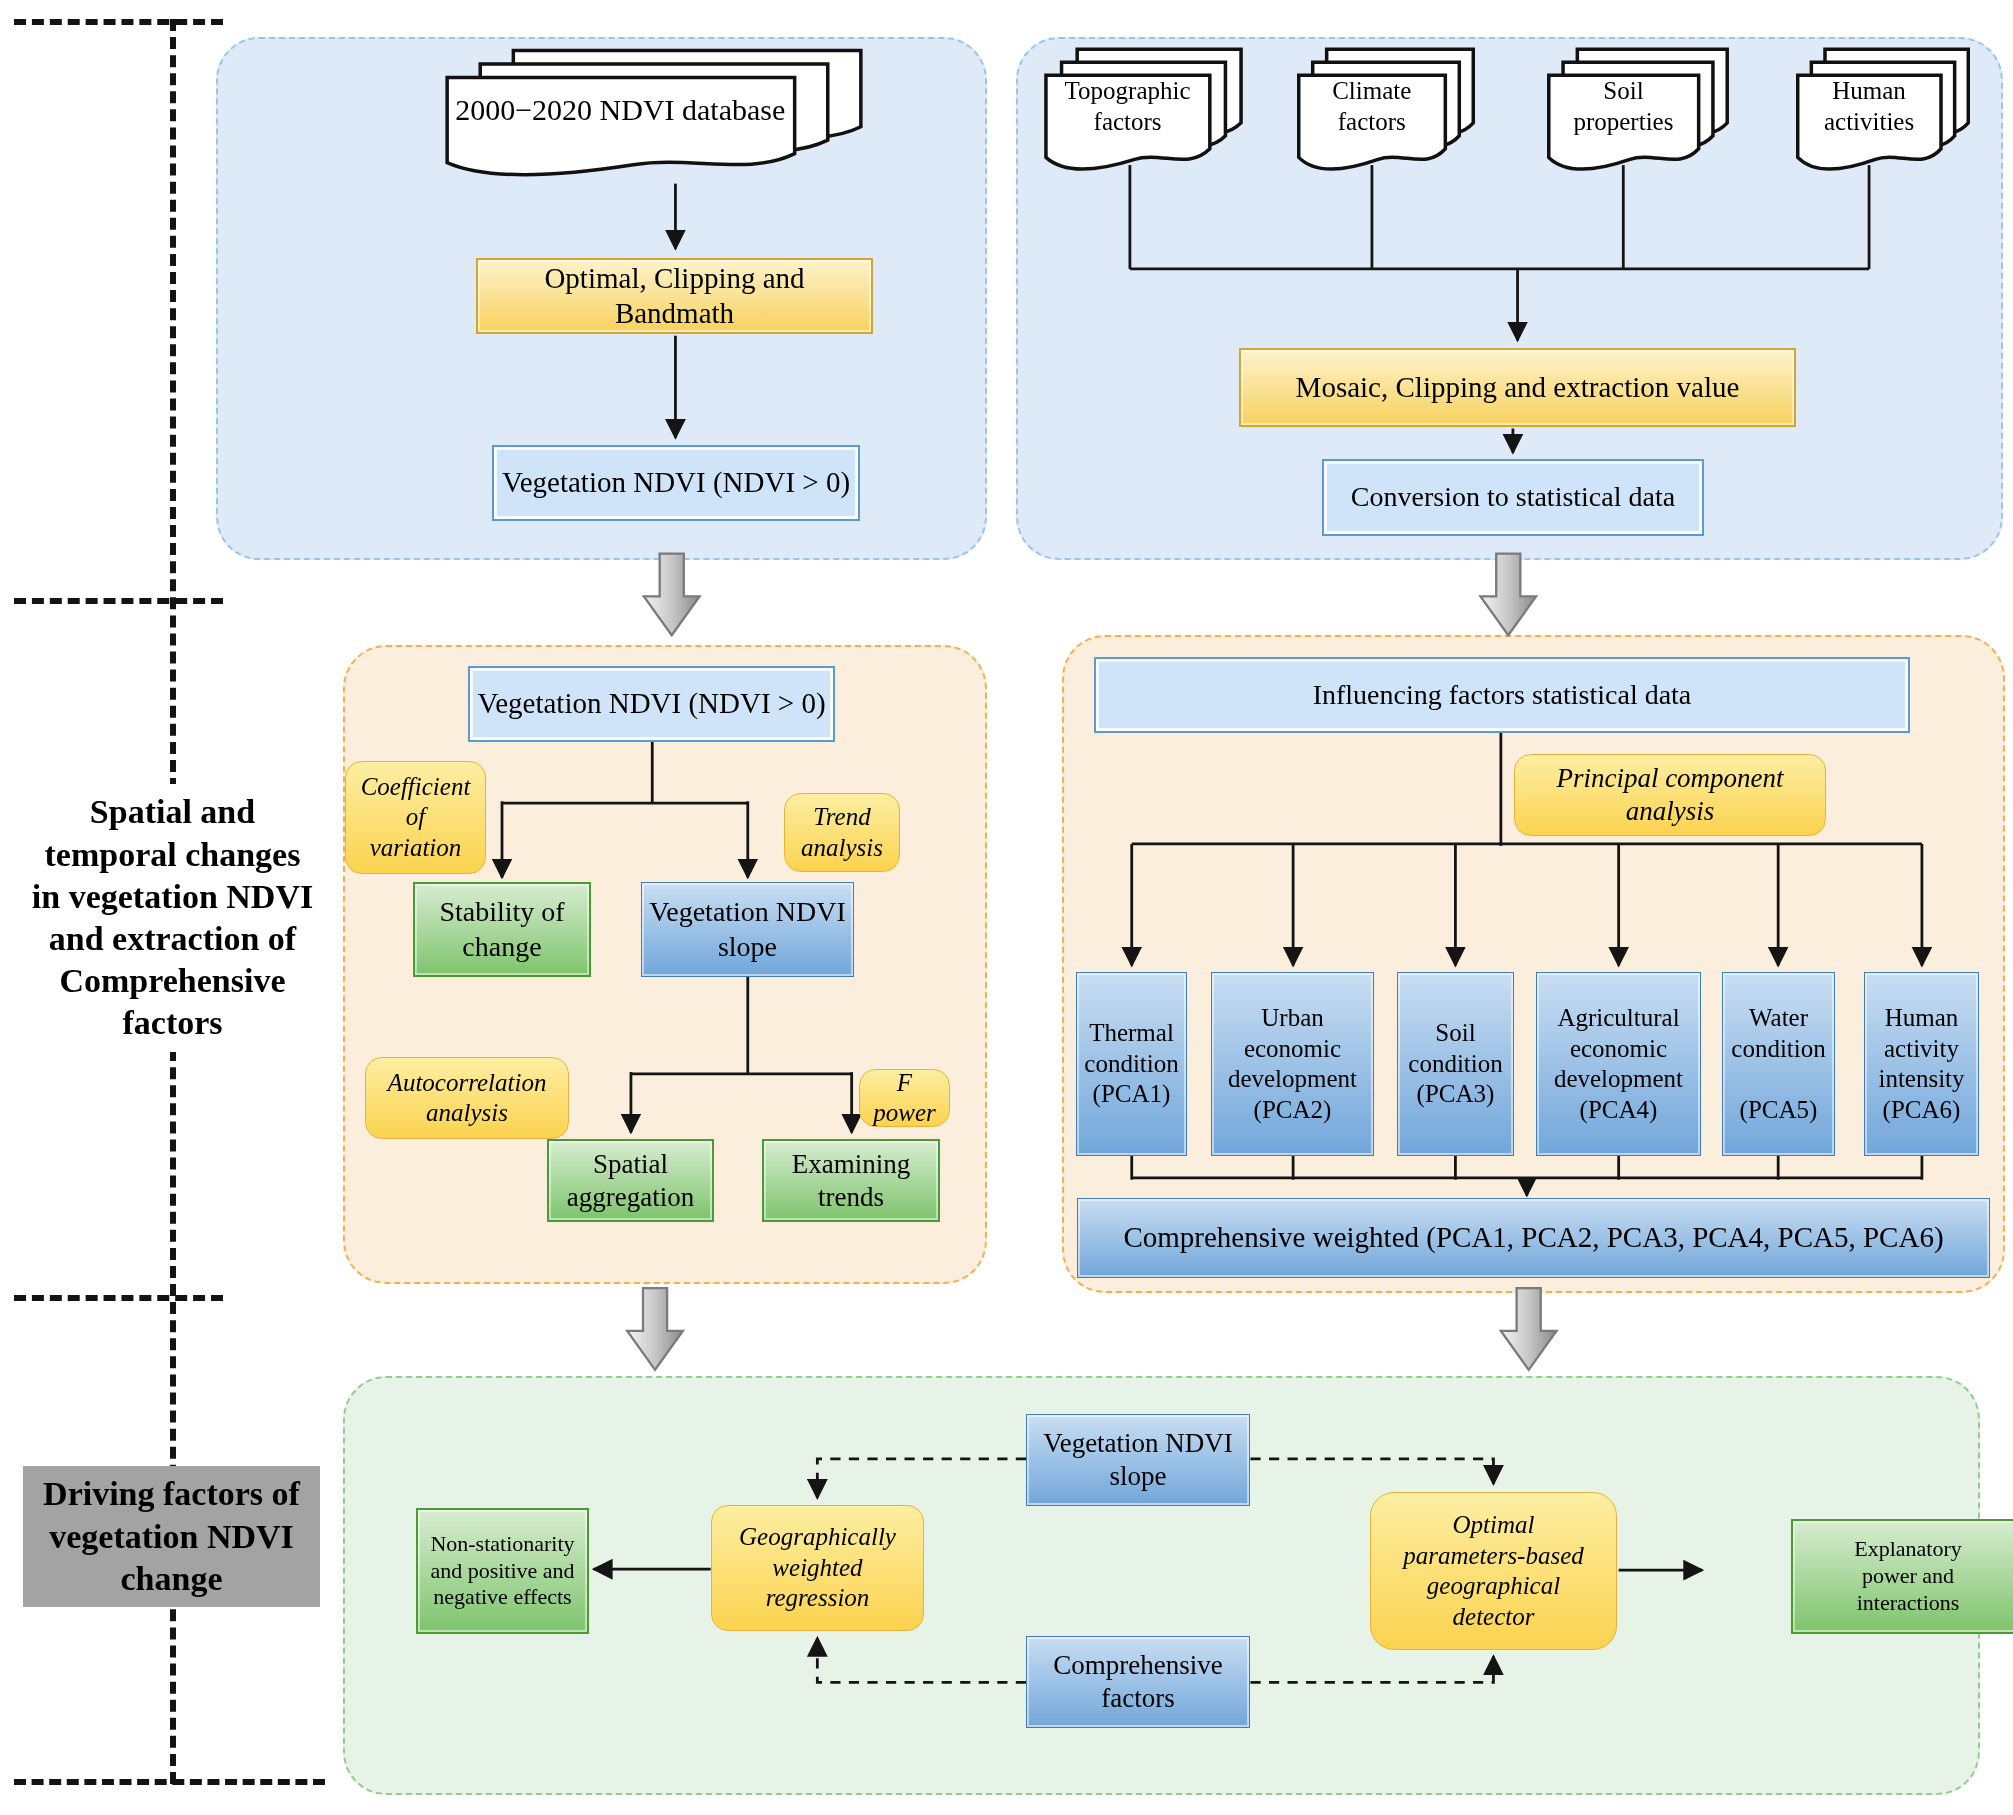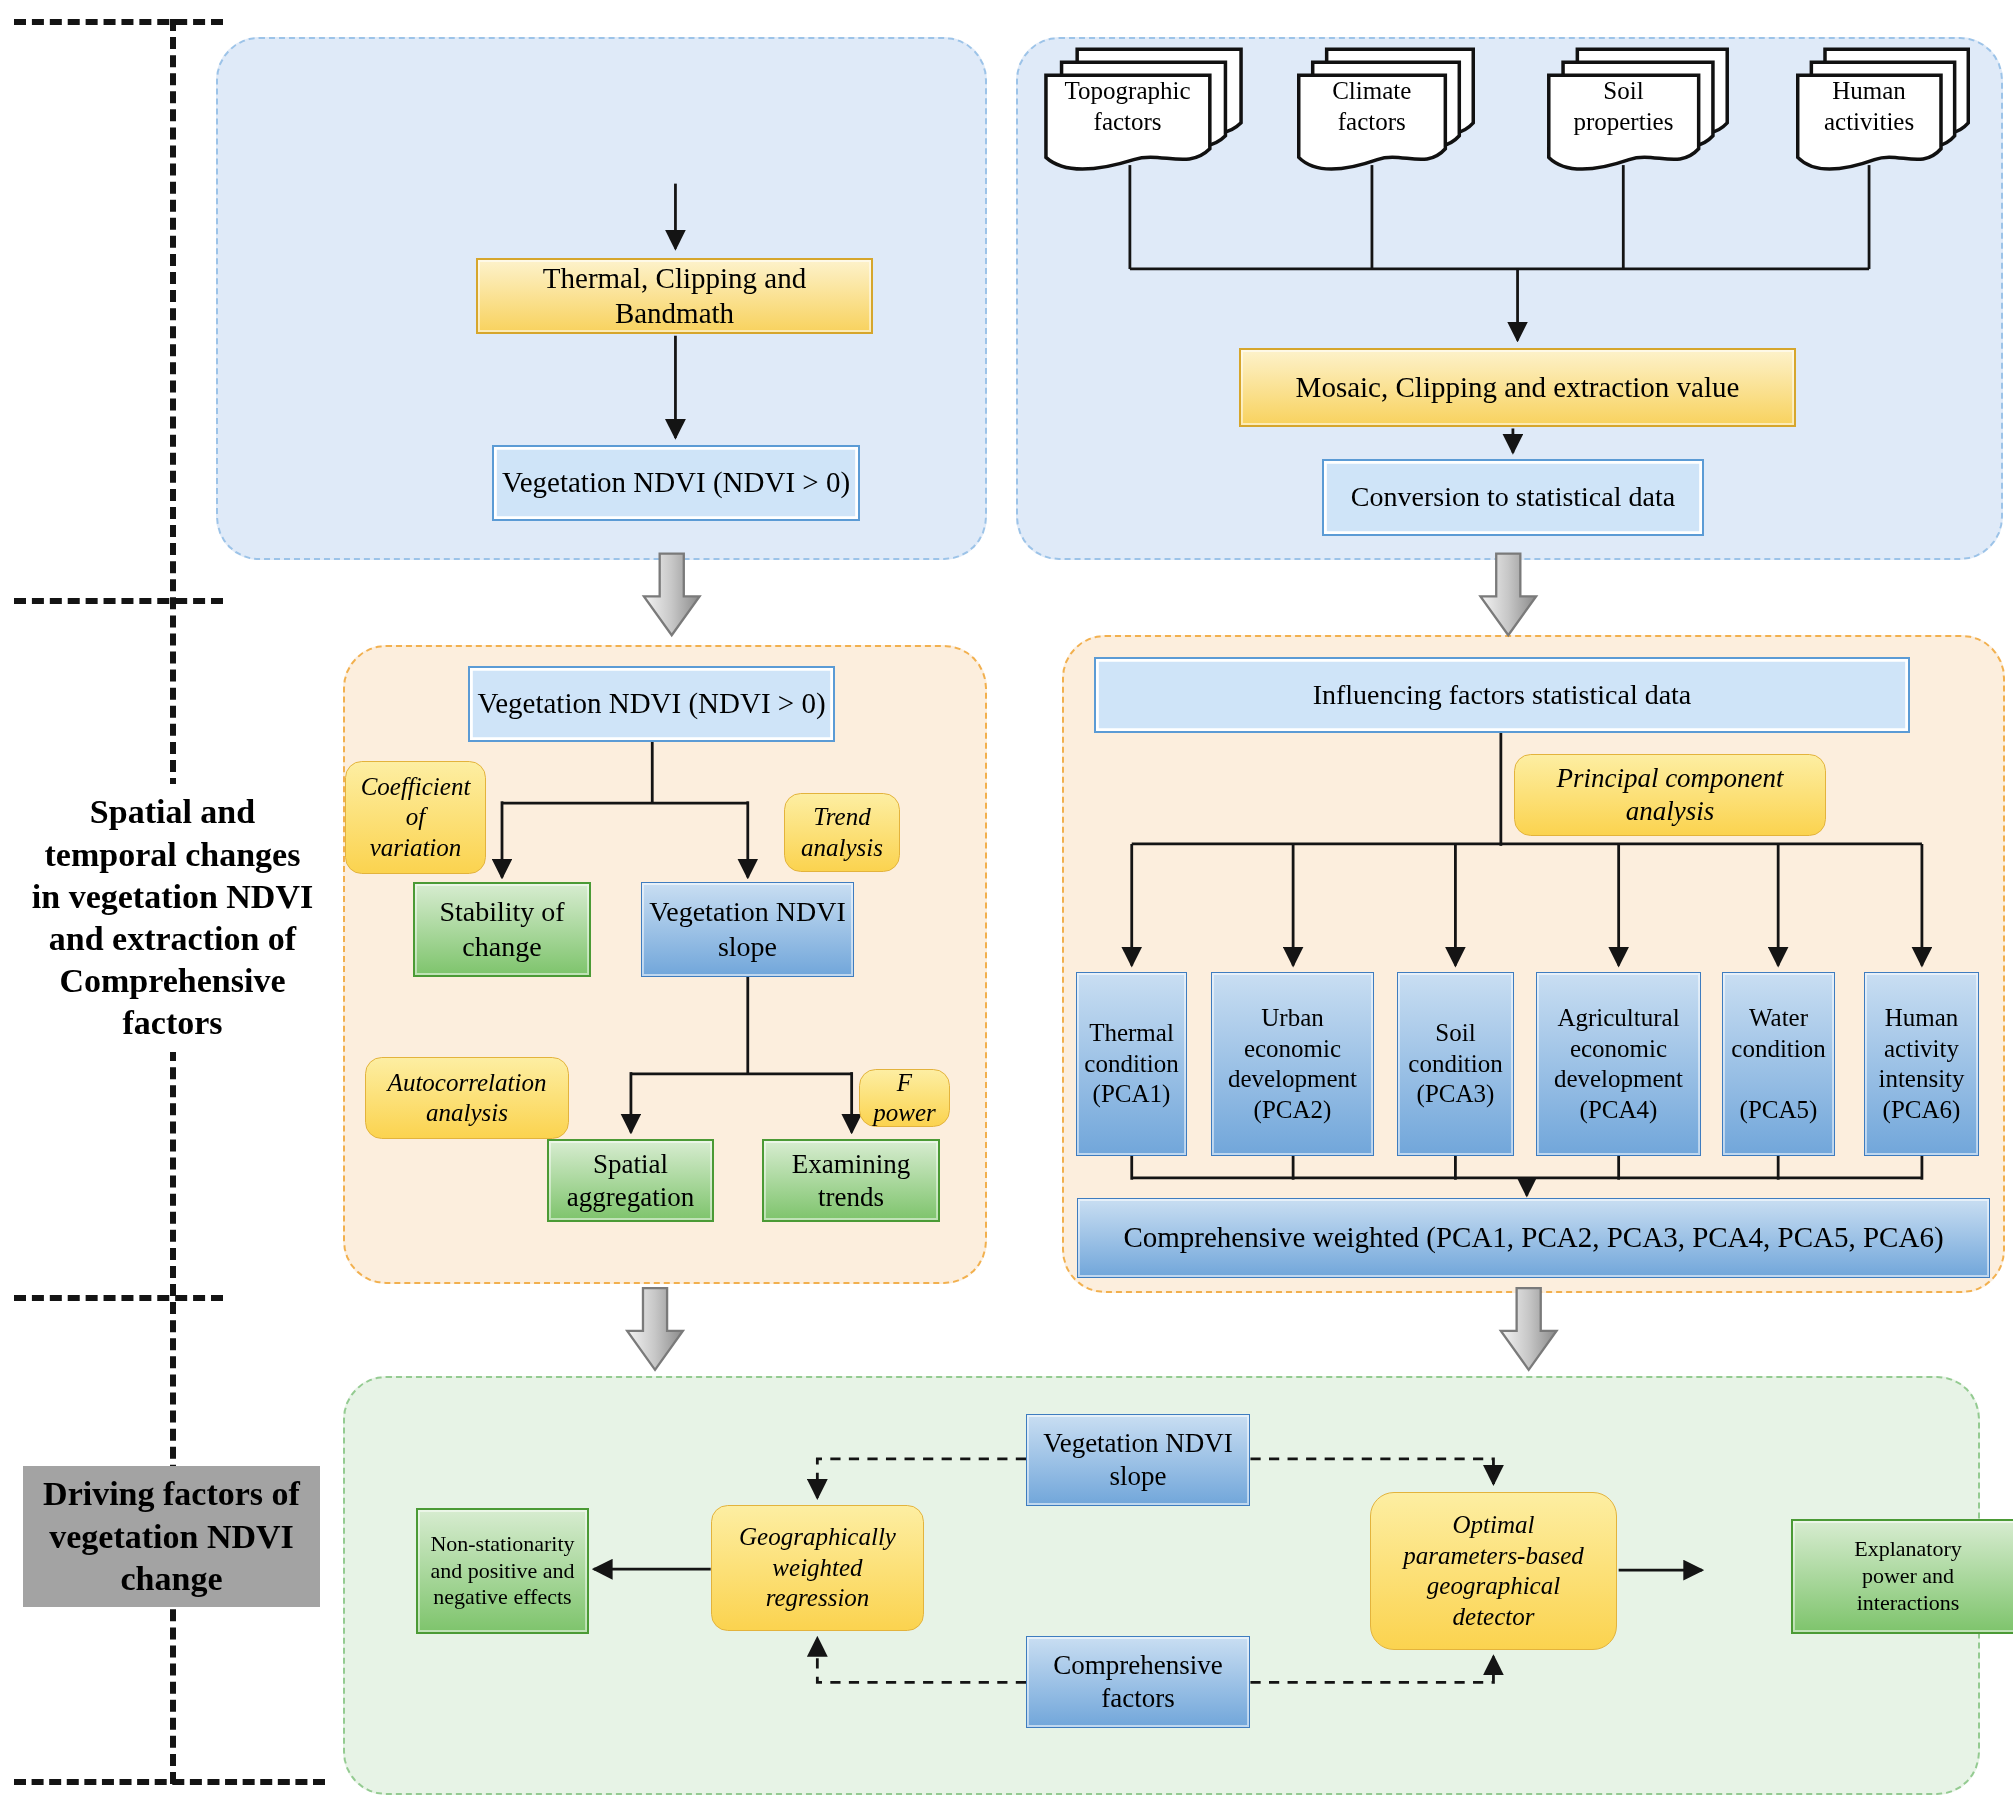--- a/index.html
+++ b/index.html
@@ -170,20 +170,30 @@
   <div class="sec-label sec2">Spatial and
 temporal changes
 in vegetation NDVI
 and extraction of
 Comprehensive
 factors</div>
   <div class="sec-label sec3">Driving factors of
 vegetation NDVI
 change</div>
 
+  <div class="doc" style="left:443px;top:46px;width:422px;height:139px;font-size:30px">
+    <svg viewBox="0 0 102 62" preserveAspectRatio="none">
+      <g fill="#ffffff" stroke="#111111" stroke-width="3.5" vector-effect="non-scaling-stroke">
+        <path vector-effect="non-scaling-stroke" transform="translate(16,-12)" d="M1,14 L85,14 L85,48 C74,58 60,49 46,53 C32,57 12,61 1,52 Z"></path>
+        <path vector-effect="non-scaling-stroke" transform="translate(8,-6)" d="M1,14 L85,14 L85,48 C74,58 60,49 46,53 C32,57 12,61 1,52 Z"></path>
+        <path vector-effect="non-scaling-stroke" d="M1,14 L85,14 L85,48 C74,58 60,49 46,53 C32,57 12,61 1,52 Z"></path>
+      </g>
+    </svg>
+    <div class="doctext">2000−2020 NDVI database</div>
+  </div>
 
   <div class="doc" style="left:1044px;top:45px;width:199px;height:134px;font-size:25px">
     <svg viewBox="0 0 102 62" preserveAspectRatio="none">
       <g fill="#ffffff" stroke="#111111" stroke-width="3.5">
         <path vector-effect="non-scaling-stroke" transform="translate(16,-12)" d="M1,14 L85,14 L85,48 C74,58 60,49 46,53 C32,57 12,61 1,52 Z"></path>
         <path vector-effect="non-scaling-stroke" transform="translate(8,-6)" d="M1,14 L85,14 L85,48 C74,58 60,49 46,53 C32,57 12,61 1,52 Z"></path>
         <path vector-effect="non-scaling-stroke" d="M1,14 L85,14 L85,48 C74,58 60,49 46,53 C32,57 12,61 1,52 Z"></path>
       </g>
     </svg>
     <div class="doctext">Topographic
@@ -219,21 +229,21 @@
       <g fill="#ffffff" stroke="#111111" stroke-width="3.5">
         <path vector-effect="non-scaling-stroke" transform="translate(16,-12)" d="M1,14 L85,14 L85,48 C74,58 60,49 46,53 C32,57 12,61 1,52 Z"></path>
         <path vector-effect="non-scaling-stroke" transform="translate(8,-6)" d="M1,14 L85,14 L85,48 C74,58 60,49 46,53 C32,57 12,61 1,52 Z"></path>
         <path vector-effect="non-scaling-stroke" d="M1,14 L85,14 L85,48 C74,58 60,49 46,53 C32,57 12,61 1,52 Z"></path>
       </g>
     </svg>
     <div class="doctext">Human
 activities</div>
   </div>
 
-  <div class="box yellowproc" style="left:476px;top:258px;width:397px;height:76px;font-size:29px">Thermal, Clipping and Bandmath</div>
+  <div class="box yellowproc" style="left:476px;top:258px;width:397px;height:76px;font-size:29px">Optimal, Clipping and Bandmath</div>
   <div class="box lightblue" style="left:492px;top:445px;width:368px;height:76px;font-size:29px">Vegetation NDVI (NDVI &gt; 0)</div>
 
   <div class="box yellowproc" style="left:1239px;top:348px;width:557px;height:79px;font-size:29px">Mosaic, Clipping and extraction value</div>
   <div class="box lightblue" style="left:1322px;top:459px;width:382px;height:77px;font-size:28px">Conversion to statistical data</div>
 
   <div class="box lightblue" style="left:468px;top:666px;width:367px;height:76px;font-size:29px">Vegetation NDVI (NDVI &gt; 0)</div>
   <div class="box ylabel" style="left:345px;top:761px;width:141px;height:113px;font-size:25px">Coefficient
 of
 variation</div>
   <div class="box ylabel" style="left:784px;top:793px;width:116px;height:79px;font-size:25px">Trend

